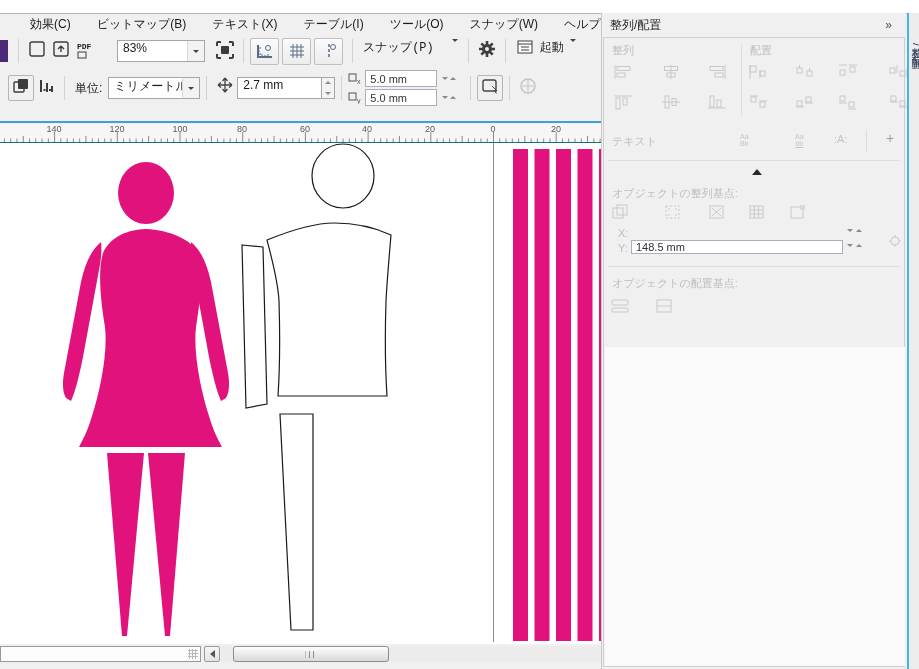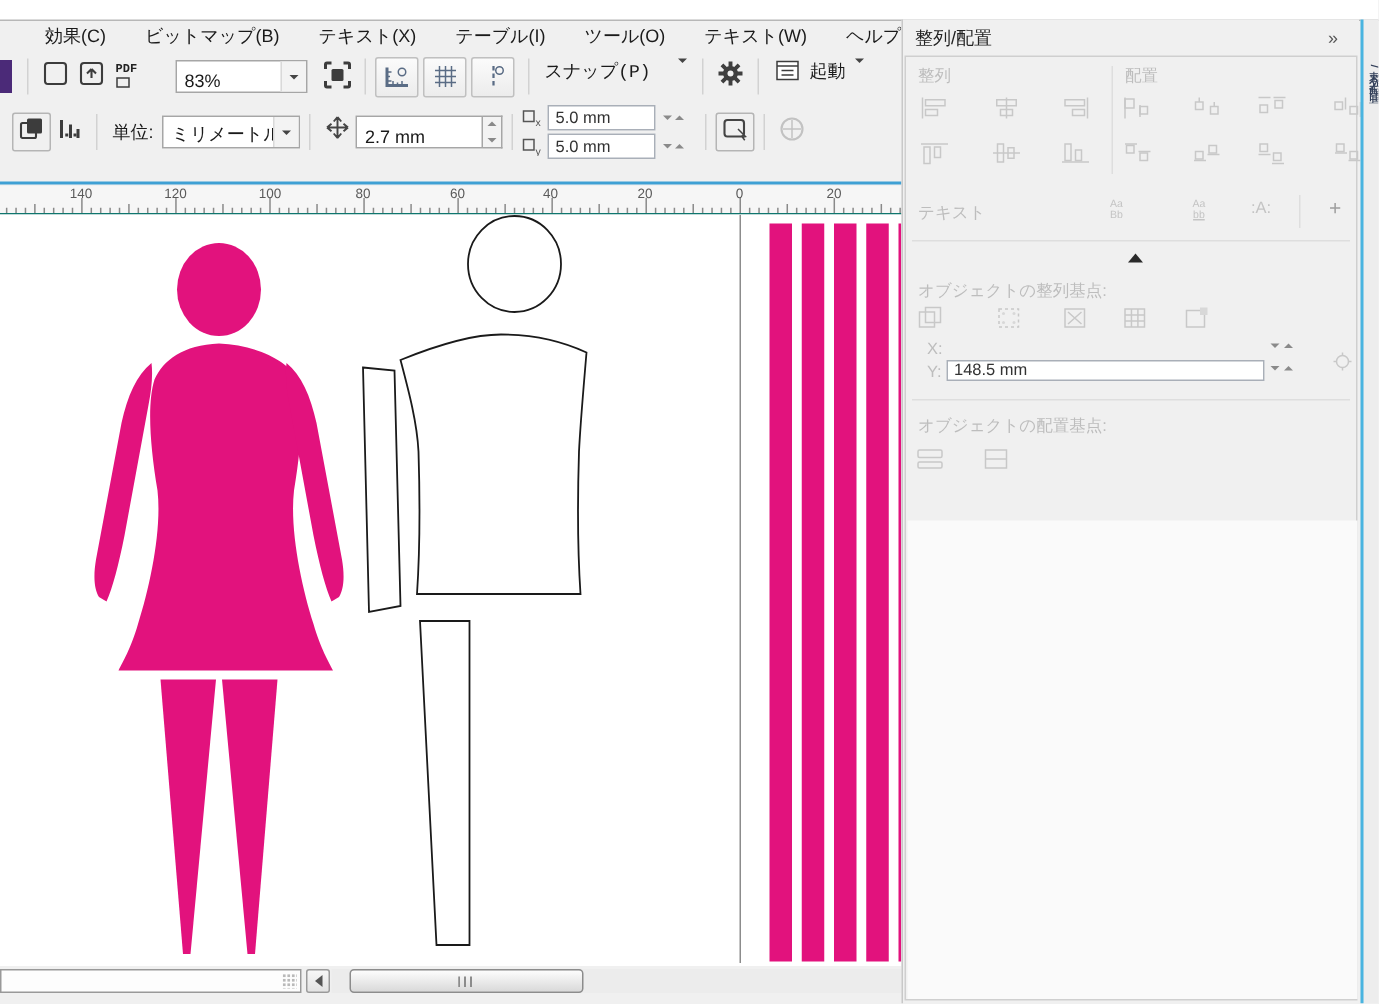--- a/index.html
+++ b/index.html
@@ -12,21 +12,21 @@
   }
   .abs{position:absolute;}
   
   #titlebar-remnant{left:0;top:0;width:919px;height:13px;background:#ffffff;border-bottom:1px solid #b7b7b7;}
   #menubar{left:0;top:14px;width:919px;height:20px;display:flex;align-items:center;padding-left:30px;box-sizing:border-box;gap:26px;background:#f0f0f0;}
   .menu-item{white-space:nowrap;cursor:default;}
   #toolbar1{left:0;top:34px;width:919px;height:34px;display:flex;align-items:center;background:#f0f0f0;}
   #toolbar2{left:0;top:68px;width:919px;height:40px;display:flex;align-items:center;background:#f0f0f0;}
   .tsep{width:1px;height:24px;background:#d2d2d2;margin:0 6px;}
   .tbtn{display:flex;align-items:flex-start;justify-content:center;height:24px;min-width:24px;border-radius:2px;font-family:Liberation Mono, monospace;}
-  .combo{display:flex;align-items:flex-end;background:#fff;border:1px solid #a6a6a6;height:22px;box-sizing:border-box;}
+  .combo{display:flex;align-items:flex-start;background:#fff;border:1px solid #a6a6a6;height:22px;box-sizing:border-box;}
   .combo .val{flex:1;padding:0 5px;white-space:nowrap;overflow:hidden;}
   .combo .ddbtn{width:16px;height:100%;display:flex;align-items:center;justify-content:center;border-left:1px solid #d9d9d9;background:#f3f3f3;}
   .tri-down{width:0;height:0;border-left:4px solid transparent;border-right:4px solid transparent;border-top:4px solid #444;}
   .tri-down.sm{border-left-width:3px;border-right-width:3px;border-top-width:3px;}
   .tri-up.sm{width:0;height:0;border-left:3px solid transparent;border-right:3px solid transparent;border-bottom:3px solid #8a8a8a;}
   .tri-down.gry{border-top-color:#8a8a8a;}
   .spinbox{display:flex;flex-direction:column;justify-content:space-between;height:22px;width:13px;border:1px solid #a6a6a6;border-left:none;background:#f3f3f3;box-sizing:border-box;align-items:center;padding:3px 0;}
   .viewbtn{width:27px;height:25px;border:1px solid #c0c0c0;background:linear-gradient(#fbfbfb,#ececec);display:flex;align-items:center;justify-content:center;margin-right:3px;border-radius:2px;}
   .fld{background:#fff;border:1px solid #a9afb8;box-sizing:border-box;display:flex;align-items:center;padding:0 4px;color:#333;}
   .mini-spin{display:flex;gap:2px;align-items:center;margin-left:2px;}
@@ -75,21 +75,21 @@
 <body style="--pink: #e2127d; --accent: #3fa0d4;">
 
 <div class="abs" id="titlebar-remnant"></div>
 
 <div class="abs" id="menubar">
   <span class="menu-item">効果(C)</span>
   <span class="menu-item">ビットマップ(B)</span>
   <span class="menu-item">テキスト(X)</span>
   <span class="menu-item">テーブル(I)</span>
   <span class="menu-item">ツール(O)</span>
-  <span class="menu-item">テキスト(W)</span>
+  <span class="menu-item">スナップ(W)</span>
   <span class="menu-item">ヘルプ(H)</span>
 </div>
 
 <div class="abs" id="toolbar1">
   <div style="width:8px;height:22px;background:#4b2a78;margin-right:4px;"></div>
   <div class="tsep"></div>
   <div class="tbtn icon-dark">
     <svg width="20" height="20" viewBox="0 0 20 20">
         <rect x="3" y="3" width="14" height="14" rx="2"></rect>
         <path class="fill" d="M10 6 v6 M10 12 l-3-3 M10 12 l3-3" stroke="#3c3c3c" fill="none"></path>

